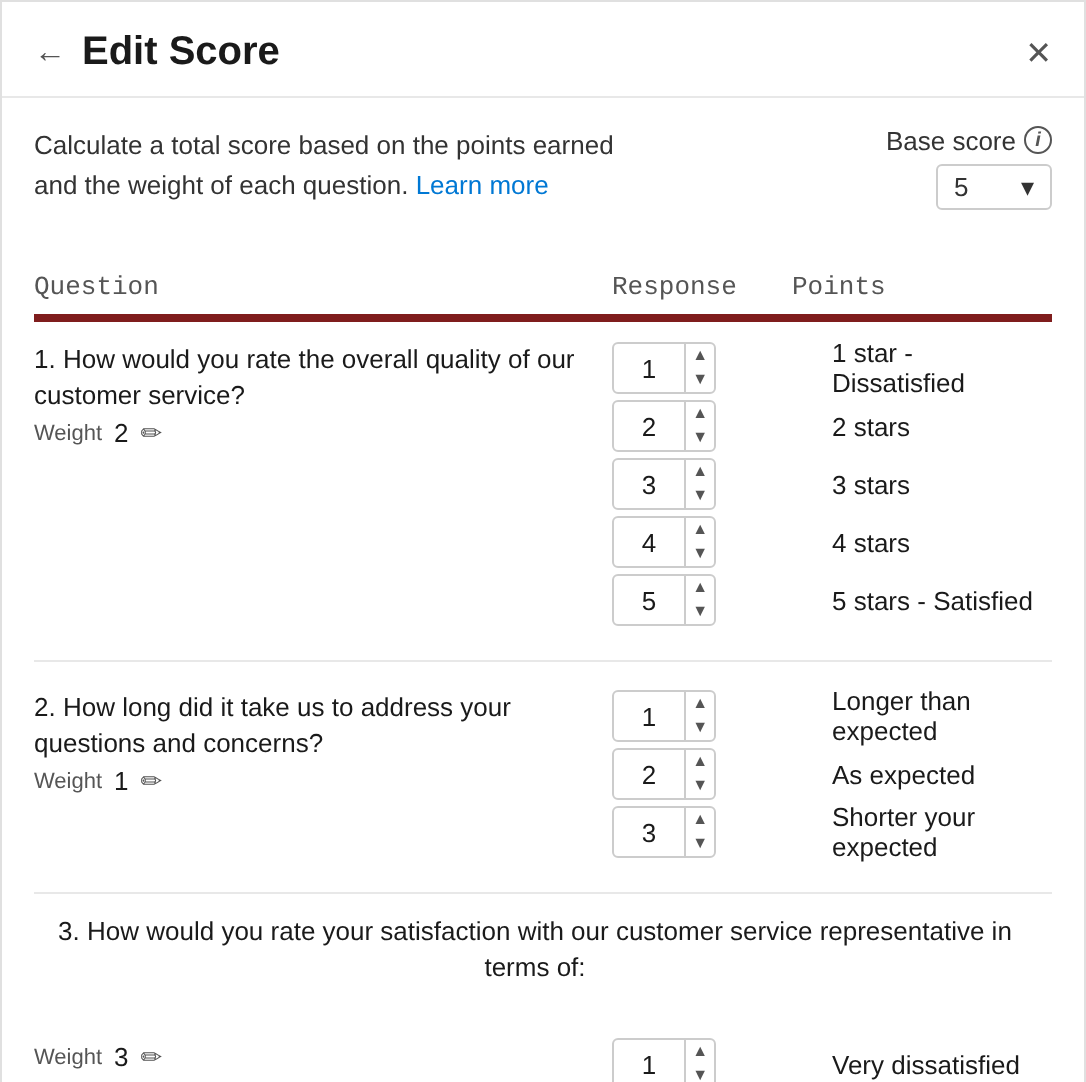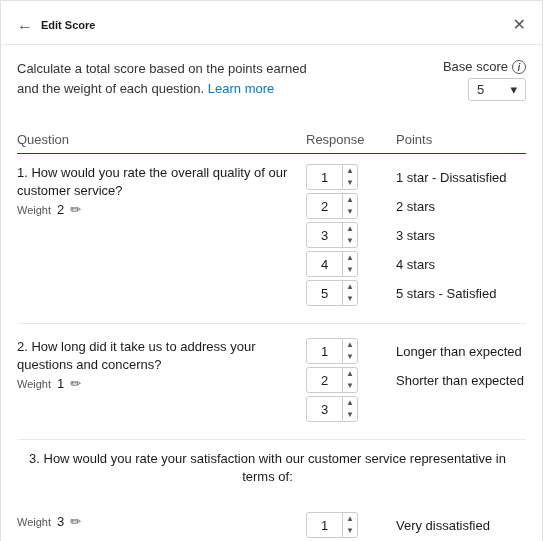--- a/index.html
+++ b/index.html
@@ -26,21 +26,21 @@
       padding: 14px 16px 10px 16px;
       border-bottom: 1px solid #e8e8e8;
       justify-content: space-between;
     }
     .panel-header-left {
       display: flex;
       align-items: center;
       gap: 8px;
     }
     .panel-title {
-      font-size: 11px;
+      font-size: 20px;
       font-weight: 600;
       color: #1a1a1a;
     }
     .back-icon {
       cursor: pointer;
       color: #555;
       font-size: 16px;
       display: flex;
       align-items: center;
     }
@@ -63,21 +63,21 @@
       line-height: 1.5;
     }
     .description a {
       color: #0078d4;
       text-decoration: none;
     }
     .base-score-label {
       font-size: 13px;
       color: #333;
       display: flex;
-      align-items: flex-end;
+      align-items: flex-start;
       gap: 4px;
     }
     .info-icon {
       width: 14px;
       height: 14px;
       border: 1px solid #555;
       border-radius: 50%;
       display: inline-flex;
       align-items: center;
       justify-content: center;
@@ -96,22 +96,23 @@
       background: #fff;
       cursor: pointer;
       font-size: 13px;
       min-width: 58px;
       justify-content: space-between;
     }
     .table-header {
       display: grid;
       grid-template-columns: 1fr 90px 130px;
       padding: 6px 0 6px 0;
-      border-bottom: 1px solid #7f1d1d;
+      border-bottom: 4px solid #7f1d1d;
       margin-bottom: 6px;
+      font-family: Liberation Mono, monospace;
     }
     .table-header span {
       font-size: 13px;
       color: #555;
       font-weight: 500;
     }
     .question-block {
       margin-bottom: 10px;
     }
     .question-row {
@@ -182,20 +183,21 @@
       padding: 0 3px;
       line-height: 1;
     }
     .response-text {
       font-size: 13px;
       color: #1a1a1a;
       display: flex;
       align-items: center;
       height: 26px;
       margin-bottom: 3px;
+      margin-left: 20px;
     }
     .points-col {
       display: flex;
       flex-direction: column;
       align-items: flex-start;
       padding-right: 6px;
     }
     .response-col {
       display: flex;
       flex-direction: column;
@@ -335,21 +337,22 @@
           <div class="spinner-input">
               <span class="spinner-value">3</span>
               <div class="spinner-arrows">
                 <span class="spinner-up">▲</span>
                 <span class="spinner-down">▼</span>
               </div>
             </div>
         </div>
         <div class="response-col">
           <div class="response-text">Longer than expected</div>
-          <div class="response-text">Shorter than expected</div>
+          <div class="response-text">As expected</div>
+          <div class="response-text">Shorter your expected</div>
         </div>
       </div>
     </div>
 
     <hr class="divider">
 
     <div class="question-block">
       <div class="question-text" style="margin-bottom:22px;text-align:center;">3. How would you rate your satisfaction with our customer service representative in terms of:</div>
 
       <div class="question-row">

